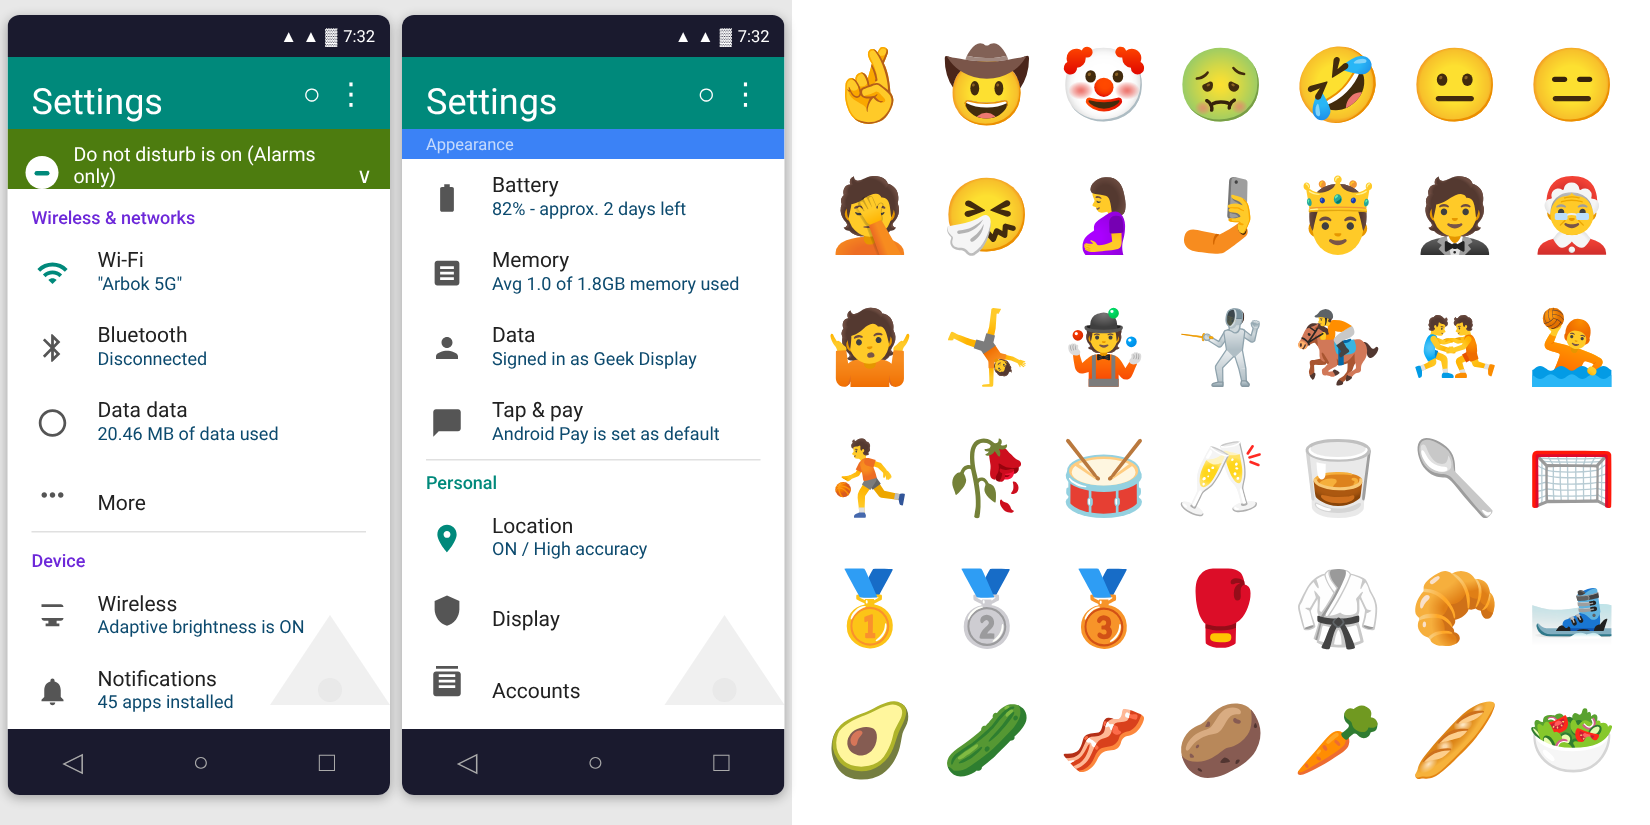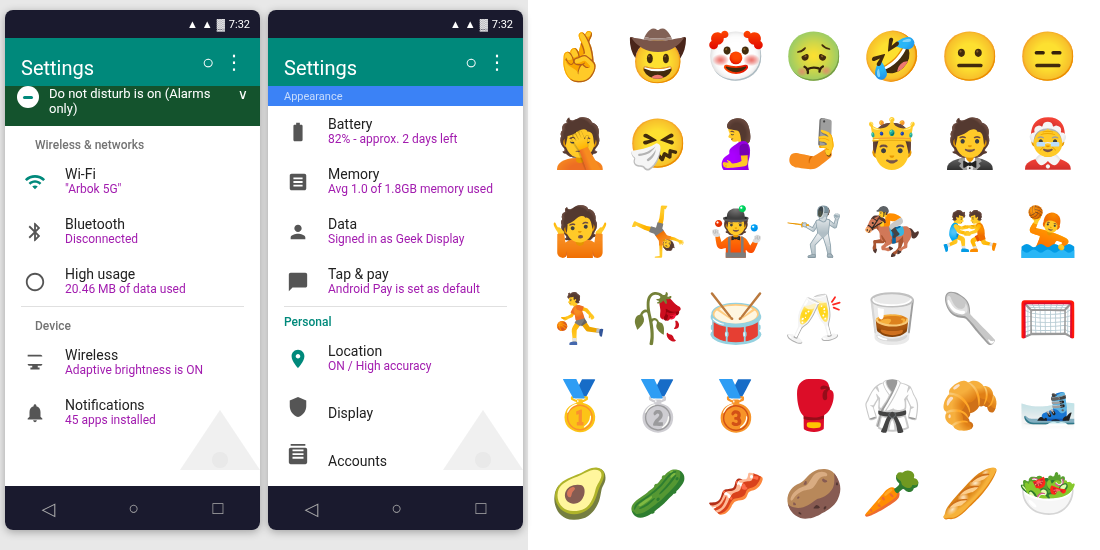--- a/index.html
+++ b/index.html
@@ -61,36 +61,36 @@
       background: #00897b;
       height: 48px;
       display: flex;
       align-items: center;
       padding: 0 16px;
       gap: 10px;
     }
     .app-bar-title {
       flex: 1;
       color: #fff;
-      font-size: 20px;
+      font-size: 24px;
       font-weight: 400;
       margin-top: 12px;
     }
     .app-bar-icon {
       color: #fff;
       font-size: 20px;
       cursor: pointer;
     }
 
     
     .dnd-banner {
-      background: #14532d;
+      background: #4d7c0f;
       height: 40px;
       display: flex;
-      align-items: flex-start;
+      align-items: flex-end;
       padding: 0 12px;
       gap: 10px;
     }
     .dnd-circle {
       width: 22px;
       height: 22px;
       border-radius: 50%;
       background: #fff;
       display: flex;
       align-items: center;
@@ -108,23 +108,23 @@
       font-size: 13px;
       flex: 1;
     }
     .dnd-chevron {
       color: #fff;
       font-size: 14px;
     }
 
     
     .section-header {
-      padding: 12px 16px 4px 30px;
+      padding: 12px 16px 4px 16px;
       font-size: 12px;
-      color: #737373;
+      color: #6d28d9;
       font-weight: 500;
     }
 
     
     .settings-item {
       display: flex;
       align-items: flex-end;
       padding: 10px 16px;
       gap: 16px;
       cursor: pointer;
@@ -144,21 +144,21 @@
     .settings-text {
       flex: 1;
     }
     .settings-title {
       font-size: 14px;
       color: #212121;
       font-weight: 400;
     }
     .settings-subtitle {
       font-size: 12px;
-      color: #a21caf;
+      color: #0c4a6e;
     }
 
     
     .nav-bar {
       background: #1a1a2e;
       height: 44px;
       display: flex;
       align-items: center;
       justify-content: space-around;
       margin-top: auto;
@@ -282,25 +282,35 @@
     </div>
 
     <div class="settings-item">
       <div class="settings-icon" style="color:#555">
         <svg width="22" height="22" viewBox="0 0 24 24" fill="currentColor">
             <path d="M12 2C6.48 2 2 6.48 2 12s4.48 10 10 10 10-4.48 10-10S17.52 2 12 2zm0 18c-4.42 0-8-3.58-8-8s3.58-8 8-8 8 3.58 8 8-3.58 8-8 8z"></path>
             <path d="M0 0h24v24H0z" fill="none"></path>
           </svg>
       </div>
       <div class="settings-text">
-        <div class="settings-title">High usage</div>
+        <div class="settings-title">Data data</div>
         <div class="settings-subtitle">20.46 MB of data used</div>
       </div>
     </div>
 
+    <div class="settings-item">
+      <div class="settings-icon" style="color:#555">
+        <svg width="22" height="22" viewBox="0 0 24 24" fill="currentColor">
+            <path d="M6 10c-1.1 0-2 .9-2 2s.9 2 2 2 2-.9 2-2-.9-2-2-2zm12 0c-1.1 0-2 .9-2 2s.9 2 2 2 2-.9 2-2-.9-2-2-2zm-6 0c-1.1 0-2 .9-2 2s.9 2 2 2 2-.9 2-2-.9-2-2-2z"></path>
+          </svg>
+      </div>
+      <div class="settings-text">
+        <div class="settings-title">More</div>
+      </div>
+    </div>
 
     <div class="divider"></div>
 
     <div class="section-header">Device</div>
 
     <div class="settings-item">
       <div class="settings-icon" style="color:#555">
         <svg width="22" height="22" viewBox="0 0 24 24" fill="currentColor">
             <path d="M20 3H4v10c0 1.1.9 2 2 2h3v2H7v2h10v-2h-2v-2h3c1.1 0 2-.9 2-2V5c0-1.1-.9-2-2-2zm0 10H4V5h16v8z"></path>
           </svg>

